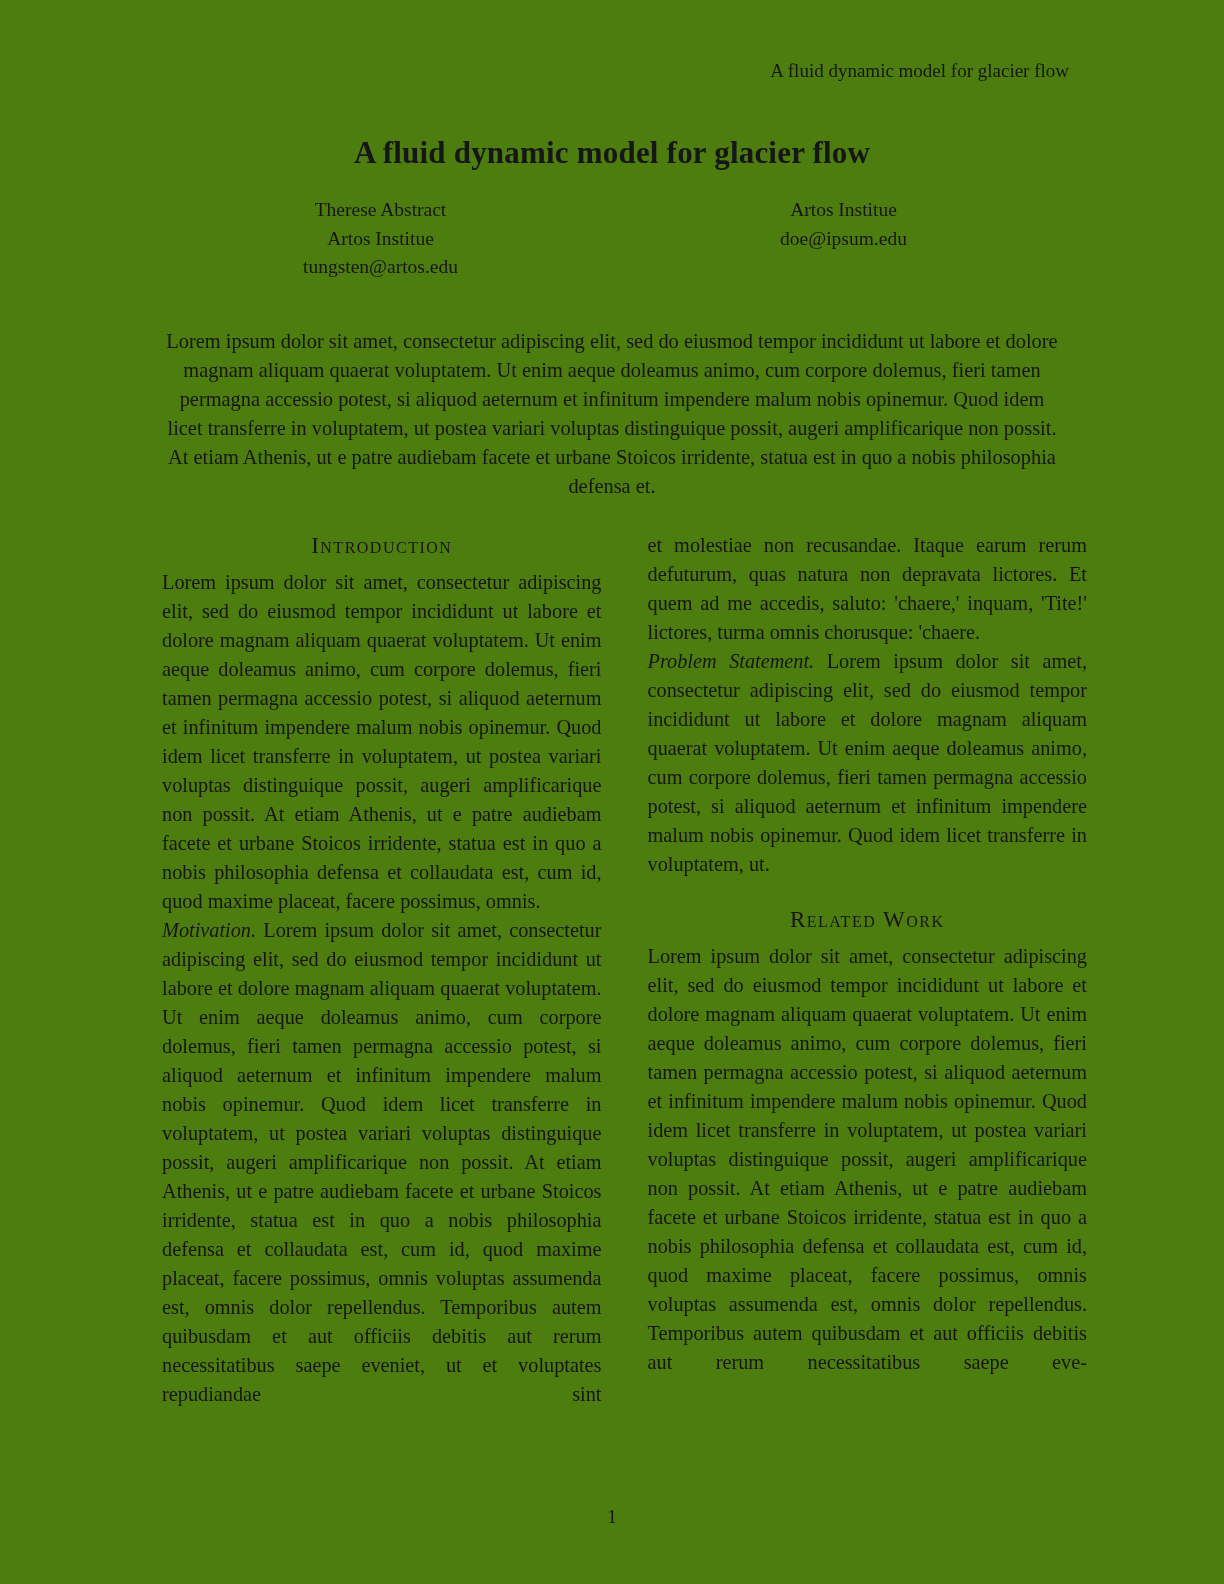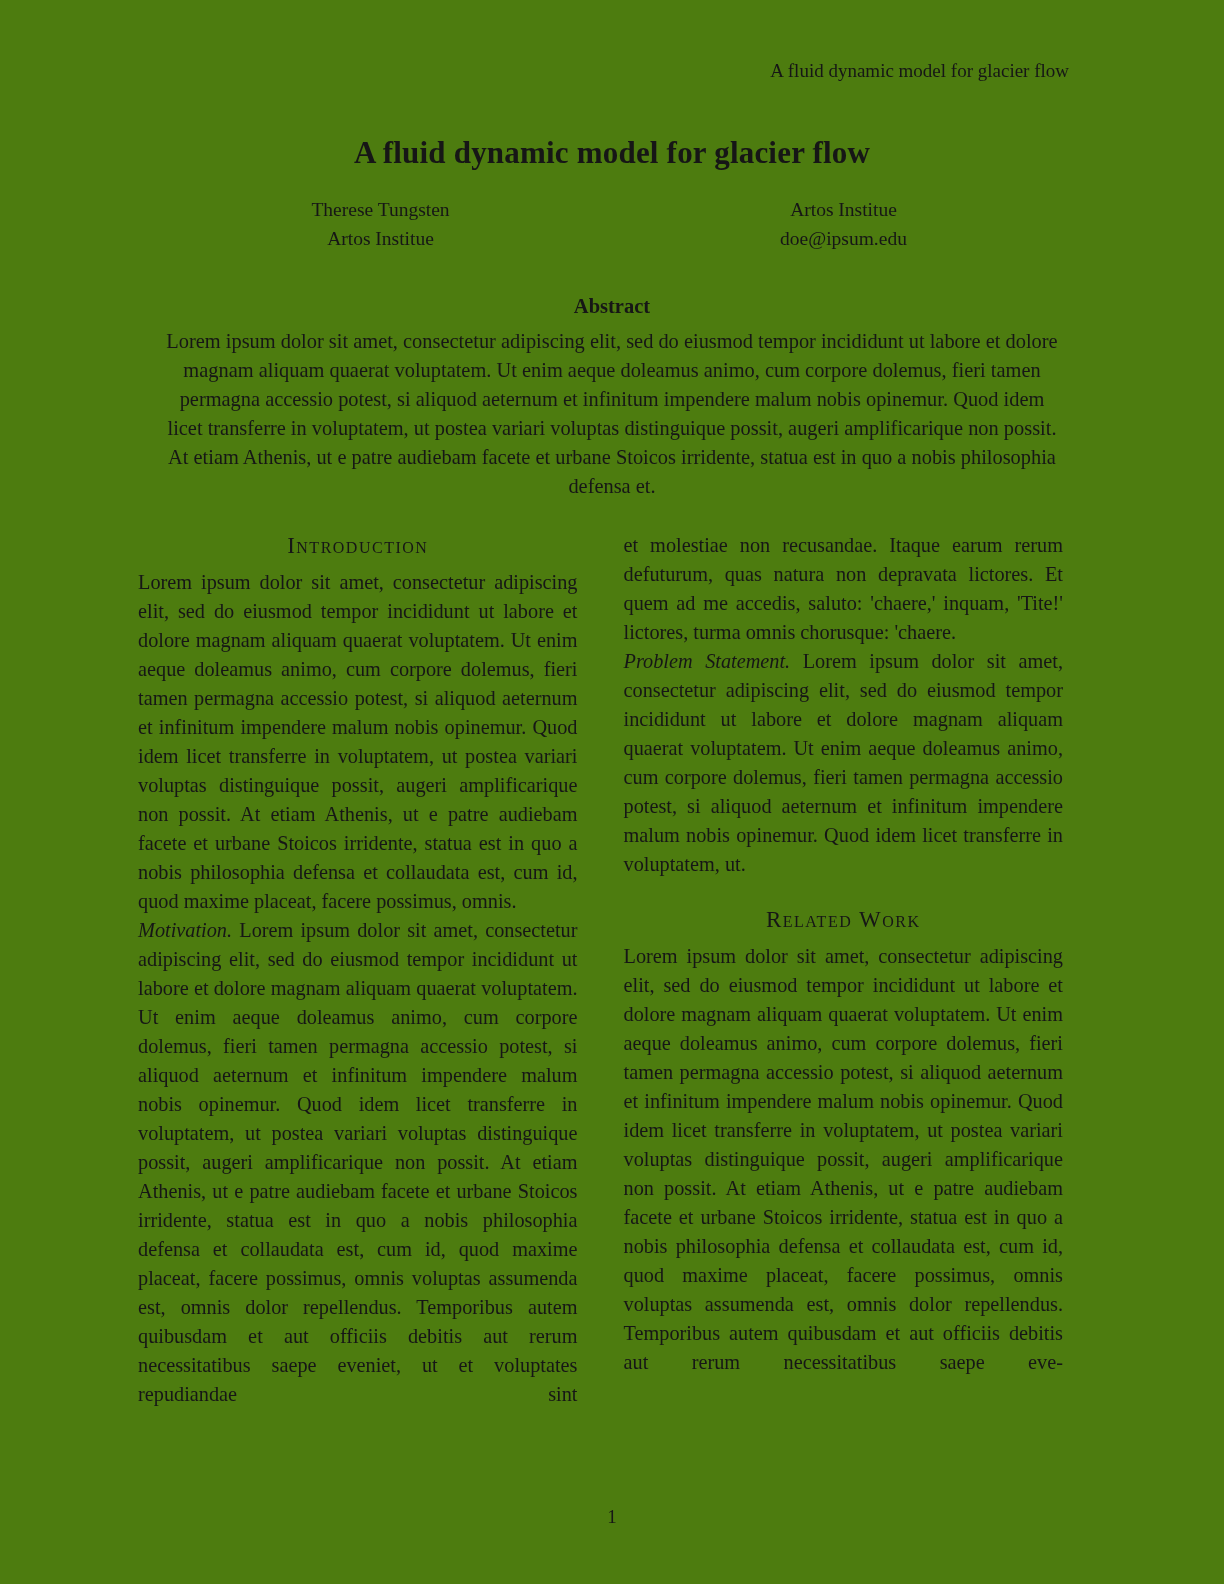--- a/index.html
+++ b/index.html
@@ -67,21 +67,21 @@
     top: 327px;
     left: 160px;
     width: 904px;
     text-align: center;
     font-size: 20.4px;
     line-height: 29px;
   }
   .columns {
     position: absolute;
     top: 531px;
-    left: 138px;
+    left: 162px;
     width: 925px;
     display: flex;
     gap: 46px;
   }
   .col {
     width: 443px;
     font-size: 20.3px;
     line-height: 29px;
   }
   .sec-head {
@@ -122,30 +122,30 @@
 <body>
 
 <div class="page">
 
   <div class="running-head">A fluid dynamic model for glacier flow</div>
 
   <div class="doc-title">A fluid dynamic model for glacier flow</div>
 
   <div class="authors">
     <div class="author">
-      <div>Therese Tungsten</div>
+      <div>Therese Abstract</div>
       <div>Artos Institue</div>
+      <div>tungsten@artos.edu</div>
     </div>
     <div class="author">
       <div>Artos Institue</div>
       <div>doe@ipsum.edu</div>
     </div>
   </div>
 
-  <div class="abstract-heading">Abstract</div>
 
   <div class="abstract-body">Lorem ipsum dolor sit amet, consectetur adipiscing elit, sed do eiusmod tempor incididunt ut labore et dolore magnam aliquam quaerat voluptatem. Ut enim aeque doleamus animo, cum corpore dolemus, fieri tamen permagna accessio potest, si aliquod aeternum et infinitum impendere malum nobis opinemur. Quod idem licet transferre in voluptatem, ut postea variari voluptas distinguique possit, augeri amplificarique non possit. At etiam Athenis, ut e patre audiebam facete et urbane Stoicos irridente, statua est in quo a nobis philosophia defensa et.</div>
 
   <div class="columns">
 
     <div class="col">
       <h2 class="sec-head">Introduction</h2>
       <p class="para">Lorem ipsum dolor sit amet, consectetur adipiscing elit, sed do eiusmod tempor incididunt ut labore et dolore magnam aliquam quaerat voluptatem. Ut enim aeque doleamus animo, cum corpore dolemus, fieri tamen permagna accessio potest, si aliquod aeternum et infinitum impendere malum nobis opinemur. Quod idem licet transferre in voluptatem, ut postea variari voluptas distinguique possit, augeri amplificarique non possit. At etiam Athenis, ut e patre audiebam facete et urbane Stoicos irridente, statua est in quo a nobis philosophia defensa et collaudata est, cum id, quod maxime placeat, facere possimus, omnis.</p>
       <p class="para spaced flow"><span class="runin">Motivation.</span> <span>Lorem ipsum dolor sit amet, consectetur adipiscing elit, sed do eiusmod tempor incididunt ut labore et dolore magnam aliquam quaerat voluptatem. Ut enim aeque doleamus animo, cum corpore dolemus, fieri tamen permagna accessio potest, si aliquod aeternum et infinitum impendere malum nobis opinemur. Quod idem licet transferre in voluptatem, ut postea variari voluptas distinguique possit, augeri amplificarique non possit. At etiam Athenis, ut e patre audiebam facete et urbane Stoicos irridente, statua est in quo a nobis philosophia defensa et collaudata est, cum id, quod maxime placeat, facere possimus, omnis voluptas assumenda est, omnis dolor repellendus. Temporibus autem quibusdam et aut officiis debitis aut rerum necessitatibus saepe eveniet, ut et voluptates repudiandae sint</span></p>
     </div>

